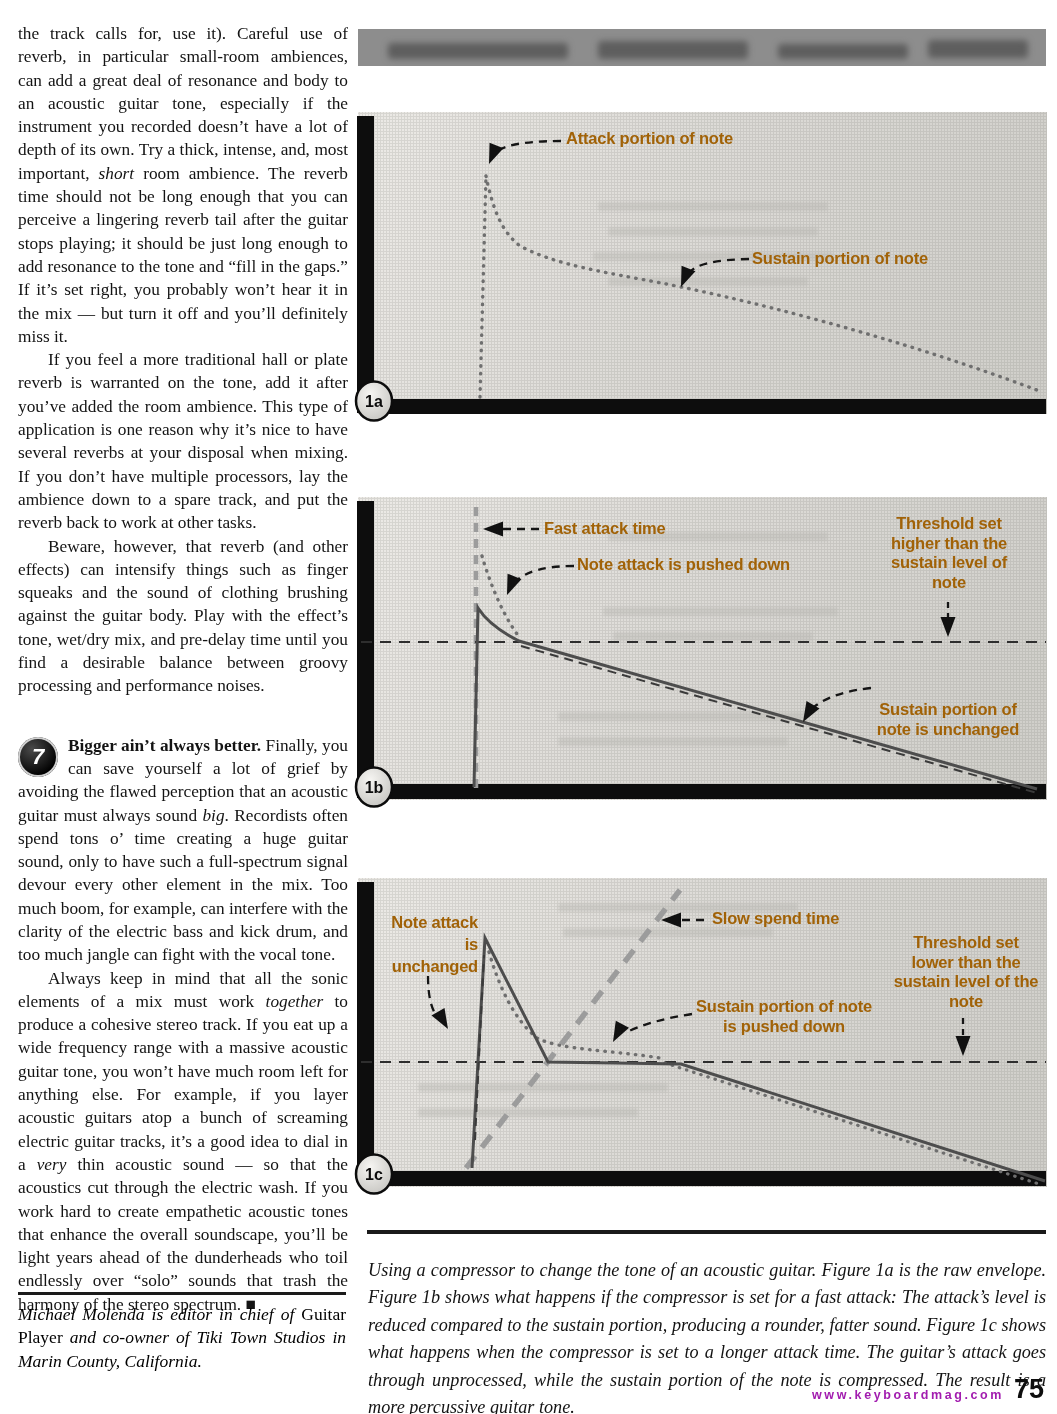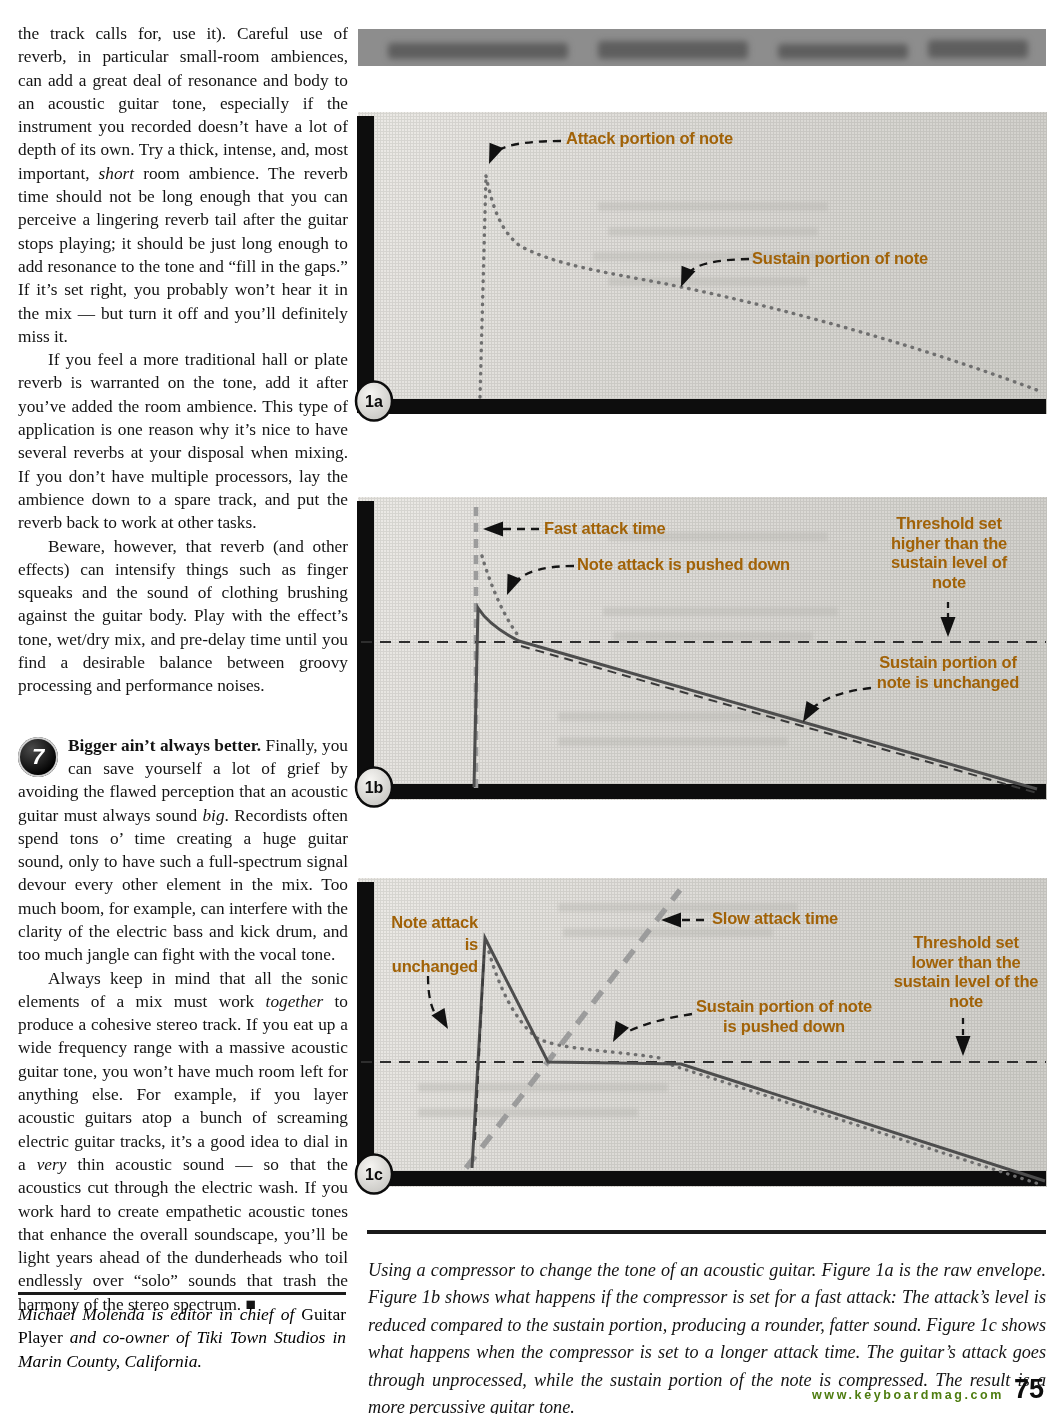--- a/index.html
+++ b/index.html
@@ -43,21 +43,21 @@
   .fig-label.wrap{white-space:normal;}
   .fig-label.center{text-align:center;}
   .fig-label.right{text-align:right;}
   .lab-1c-note{line-height:22px;}
 
   
   .cap-rule{position:absolute;left:367px;top:1230px;width:679px;height:4px;background:#1a1a1a;}
   .caption{position:absolute;left:368px;top:1257px;width:678px;font-style:italic;
      font-size:18.2px;line-height:27.4px;text-align:justify;color:#131313;}
   .site{position:absolute;left:812px;top:1388px;font-family:"Liberation Sans",sans-serif;
-     font-size:12.5px;font-weight:bold;letter-spacing:2.6px;color:#4d7c0f;}
+     font-size:12.5px;font-weight:bold;letter-spacing:2.6px;color:#a21caf;}
   .pageno{position:absolute;left:1014px;top:1374px;font-family:"Liberation Sans",sans-serif;
      font-size:27px;font-weight:bold;color:#0d0d0d;}
 </style>
 </head>
 <body>
 
 <div class="page">
 
   <div class="left-col">
     <p class="body-p"><span>the track calls for, use it). Careful use of reverb, in particular small-room ambiences, can add a great deal of resonance and body to an acoustic guitar tone, especially if the instrument you recorded doesn’t have a lot of depth of its own. Try a thick, intense, and, most important, </span><span class="i">short</span><span> room ambience. The reverb time should not be long enough that you can perceive a lingering reverb tail after the guitar stops playing; it should be just long enough to add resonance to the tone and “fill in the gaps.” If it’s set right, you probably won’t hear it in the mix — but turn it off and you’ll definitely miss it.</span></p>
@@ -161,24 +161,24 @@
       <text x="374" y="1180" text-anchor="middle" font-family="Liberation Sans, sans-serif" font-size="16" font-weight="bold" fill="#0c0c0c">1c</text>
     </g>
   </svg>
 
   <div class="fig-label" style="left:566px;top:129px;">Attack portion of note</div>
   <div class="fig-label" style="left:752px;top:249px;">Sustain portion of note</div>
 
   <div class="fig-label" style="left:544px;top:519px;">Fast attack time</div>
   <div class="fig-label" style="left:577px;top:555px;">Note attack is pushed down</div>
   <div class="fig-label wrap center" style="left:876px;top:514px;width:146px;">Threshold set higher than the sustain level of note</div>
-  <div class="fig-label wrap center" style="left:874px;top:653px;width:148px;">Sustain portion of note is unchanged</div>
+  <div class="fig-label wrap center" style="left:874px;top:700px;width:148px;">Sustain portion of note is unchanged</div>
 
   <div class="fig-label wrap right lab-1c-note" style="left:388px;top:911px;width:90px;">Note attack is unchanged</div>
-  <div class="fig-label" style="left:712px;top:909px;">Slow attack time</div>
+  <div class="fig-label" style="left:712px;top:909px;">Slow spend time</div>
   <div class="fig-label wrap center" style="left:890px;top:933px;width:152px;">Threshold set lower than the sustain level of the note</div>
   <div class="fig-label wrap center" style="left:694px;top:997px;width:180px;">Sustain portion of note is pushed down</div>
 
   <div class="cap-rule"></div>
   <div class="caption">Using a compressor to change the tone of an acoustic guitar. Figure 1a is the raw envelope. Figure 1b shows what happens if the compressor is set for a fast attack: The attack’s level is reduced compared to the sustain portion, producing a rounder, fatter sound. Figure 1c shows what happens when the compressor is set to a longer attack time. The guitar’s attack goes through unprocessed, while the sustain portion of the note is compressed. The result is a more percussive guitar tone.</div>
   <div class="site">www.keyboardmag.com</div>
   <div class="pageno">75</div>
 </div>
 
 </body></html>

